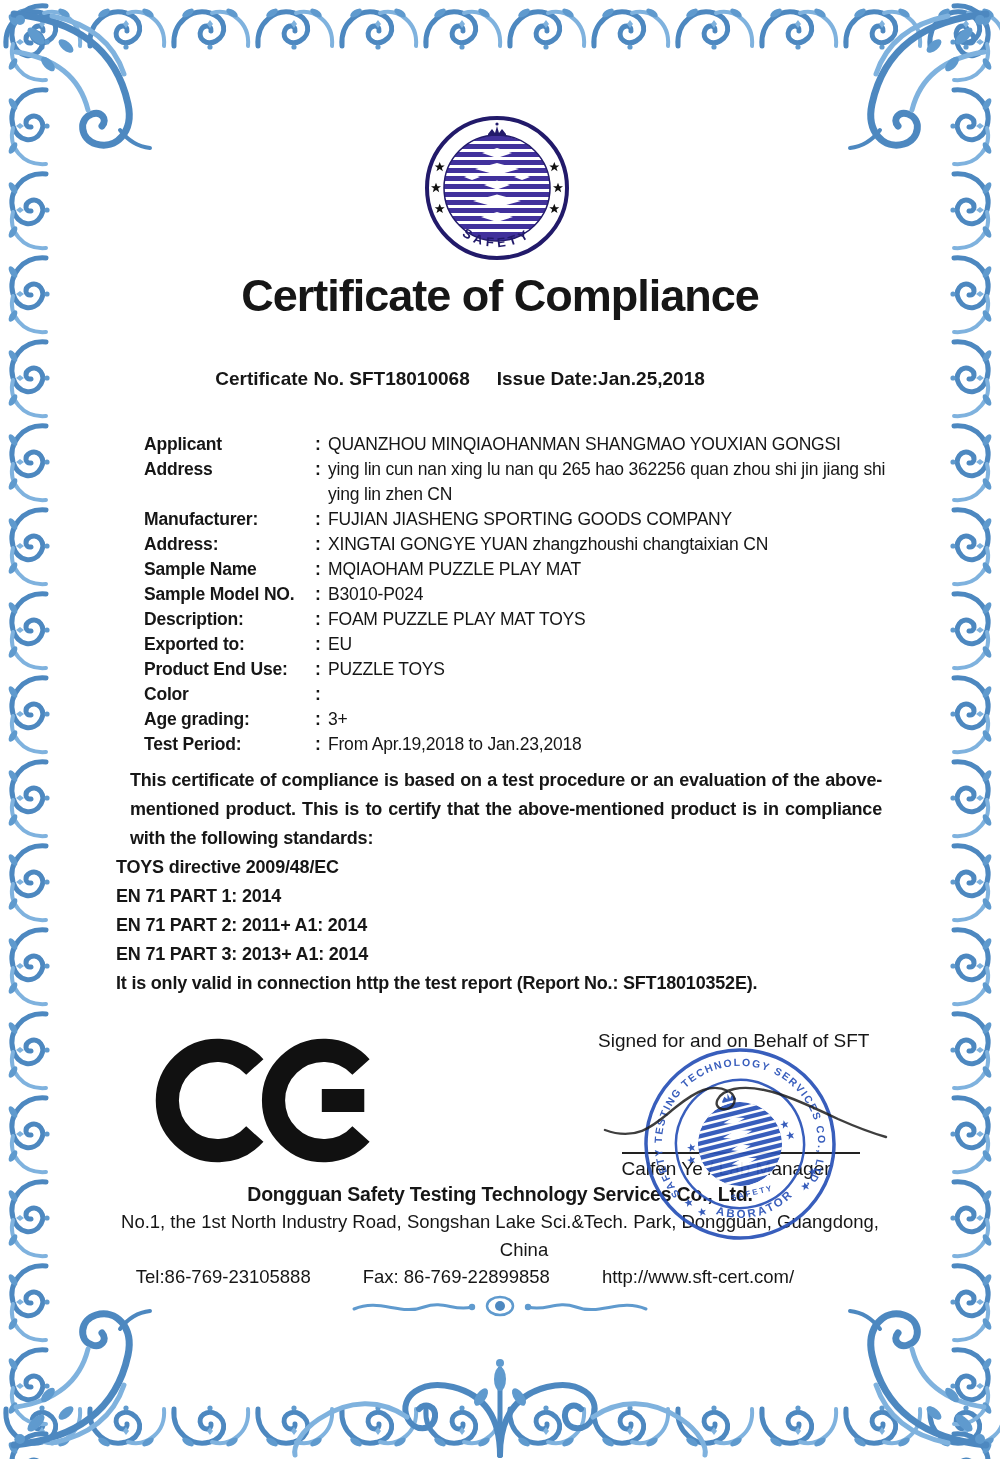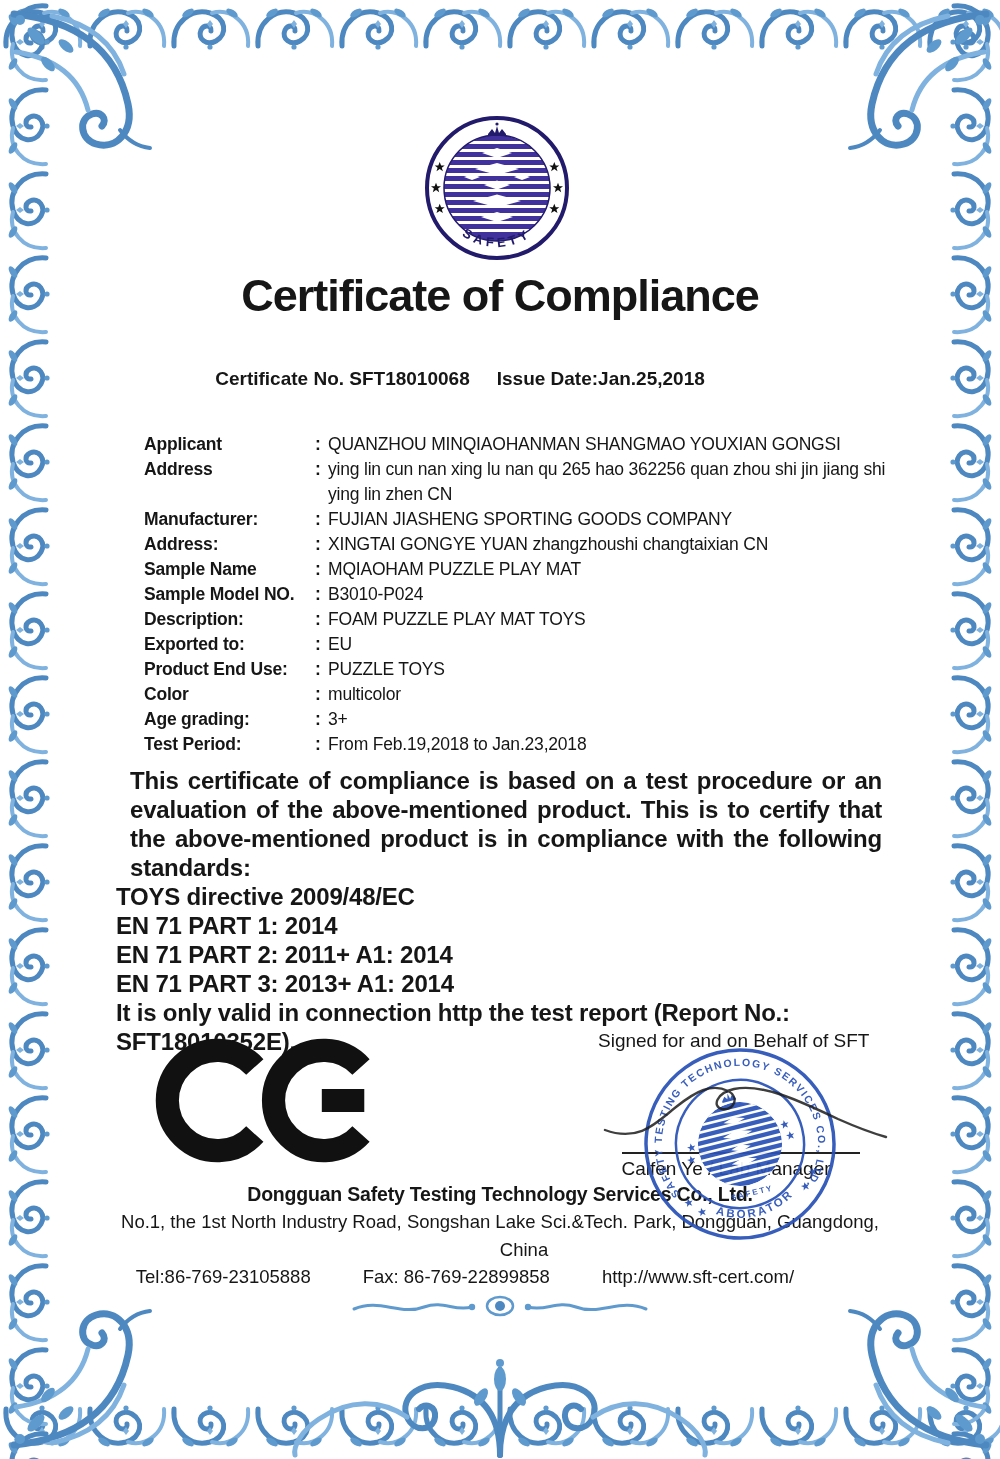--- a/index.html
+++ b/index.html
@@ -18,21 +18,21 @@
   .crest{left:285px;bottom:0;}
   .logo{left:425px;top:116px;}
   .title{left:0;top:270px;width:1000px;text-align:center;font-size:45px;font-weight:bold;
          letter-spacing:-1px;}
   .certline{left:0;top:368px;width:920px;display:flex;justify-content:center;gap:27px;
             font-size:19px;font-weight:bold;}
   .fields{left:116px;top:432px;width:768px;margin-left:28px;}
   .frow{display:grid;grid-template-columns:171px 13px 1fr;font-size:17.5px;line-height:25px;
         letter-spacing:-0.2px;}
   .fl,.fc{font-weight:bold;}
-  .statement{left:116px;top:766px;width:766px;font-size:24px;font-weight:bold;line-height:29px;
+  .statement{left:116px;top:766px;width:766px;font-size:18px;font-weight:bold;line-height:29px;
              letter-spacing:-0.2px;}
   .statement p{margin:0 0 0 14px;text-align:justify;}
   .statement div{margin:0;}
   .ce{left:150px;top:1028px;}
   .signedfor{left:598px;top:1030px;font-size:19px;white-space:nowrap;z-index:1;}
   .sigline{left:622px;top:1152px;width:238px;height:0;border-top:2px solid #222;z-index:1;}
   .signer{left:590px;top:1158px;width:272px;text-align:center;font-size:19px;z-index:1;}
   .stamp{left:640px;top:1044px;transform:rotate(-14deg);opacity:.93;z-index:3;}
   .scribble{left:595px;top:1072px;z-index:4;}
   .company{left:0;top:1183px;width:1000px;text-align:center;font-size:19.5px;font-weight:bold;
@@ -267,31 +267,30 @@
       <span class="fv">EU</span>
     </div>
     <div class="frow">
       <span class="fl">Product End Use:</span>
       <span class="fc">:</span>
       <span class="fv">PUZZLE TOYS</span>
     </div>
     <div class="frow">
       <span class="fl">Color</span>
       <span class="fc">:</span>
-      <span class="fv">multicolor</span>
     </div>
     <div class="frow">
       <span class="fl">Age grading:</span>
       <span class="fc">:</span>
       <span class="fv">3+</span>
     </div>
     <div class="frow">
       <span class="fl">Test Period:</span>
       <span class="fc">:</span>
-      <span class="fv">From Feb.19,2018 to Jan.23,2018</span>
+      <span class="fv">From Apr.19,2018 to Jan.23,2018</span>
     </div>
   </div>
 
   <div class="abs statement">
     <p>This certificate of compliance is based on a test procedure or an evaluation of the above-mentioned product. This is to certify that the above-mentioned product is in compliance with the following standards:</p>
     <div>TOYS directive 2009/48/EC</div>
     <div>EN 71 PART 1: 2014</div>
     <div>EN 71 PART 2: 2011+ A1: 2014</div>
     <div>EN 71 PART 3: 2013+ A1: 2014</div>
     <div>It is only valid in connection http the test report (Report No.: SFT18010352E).</div>

